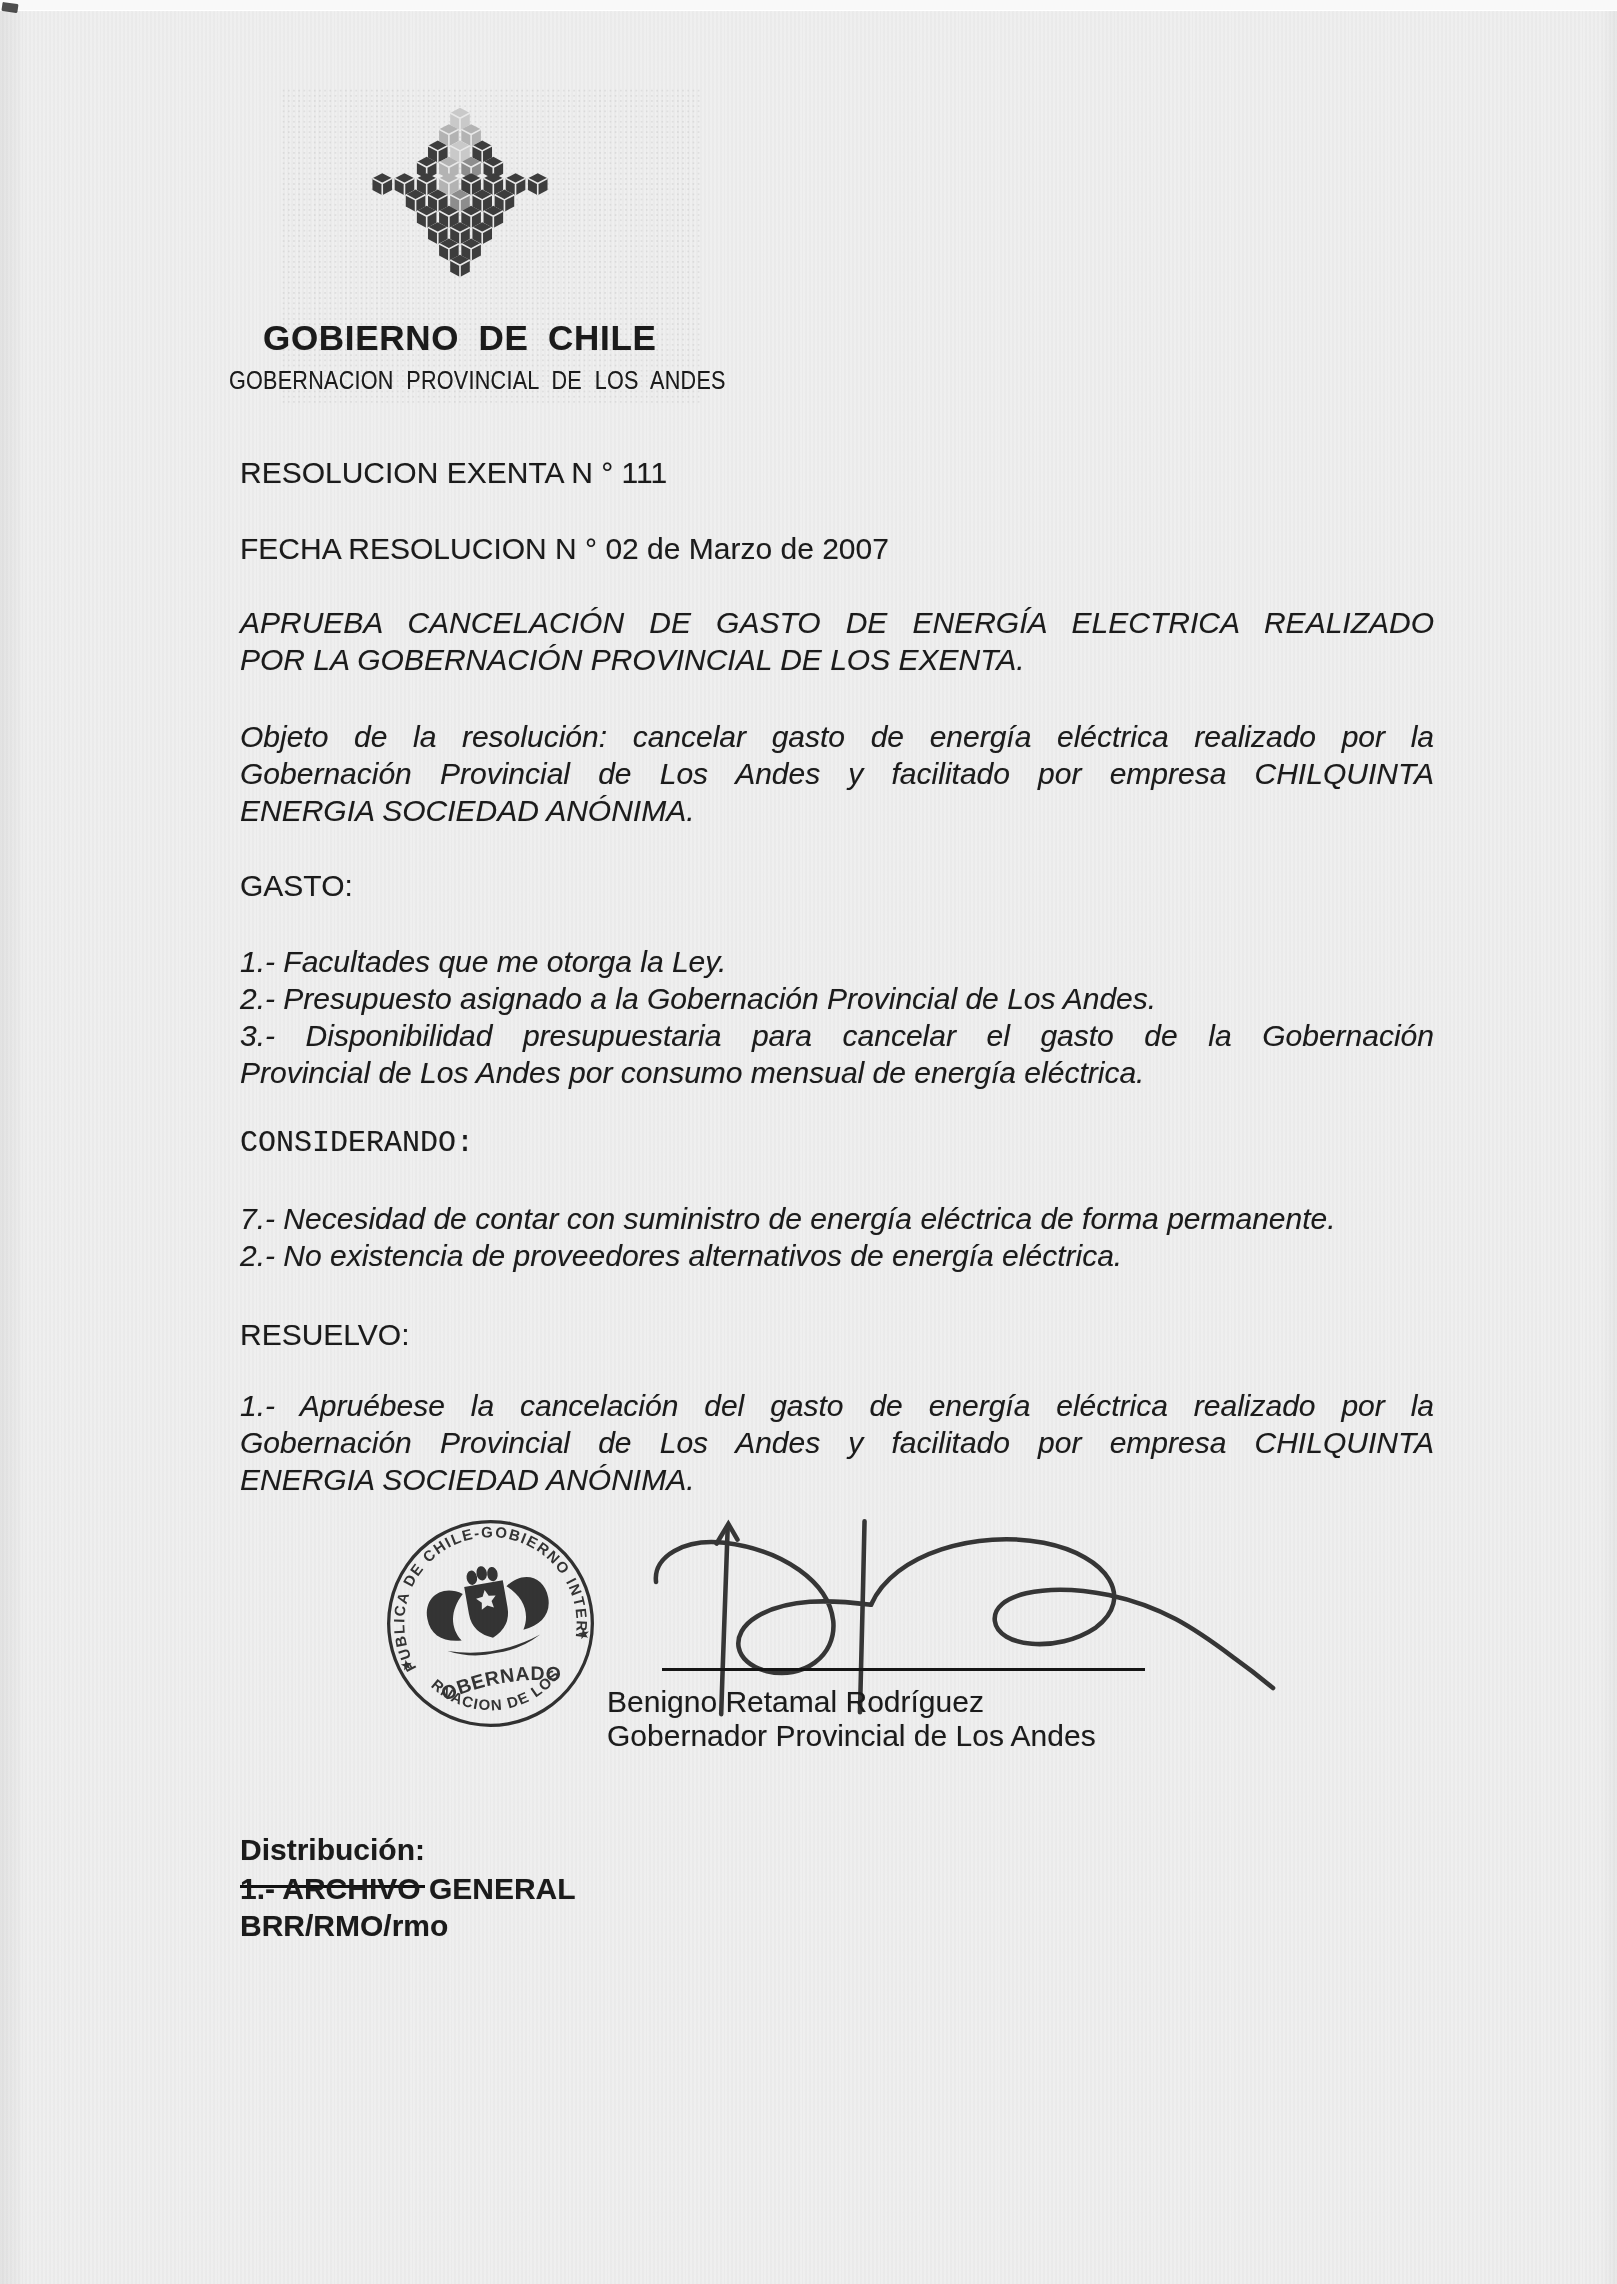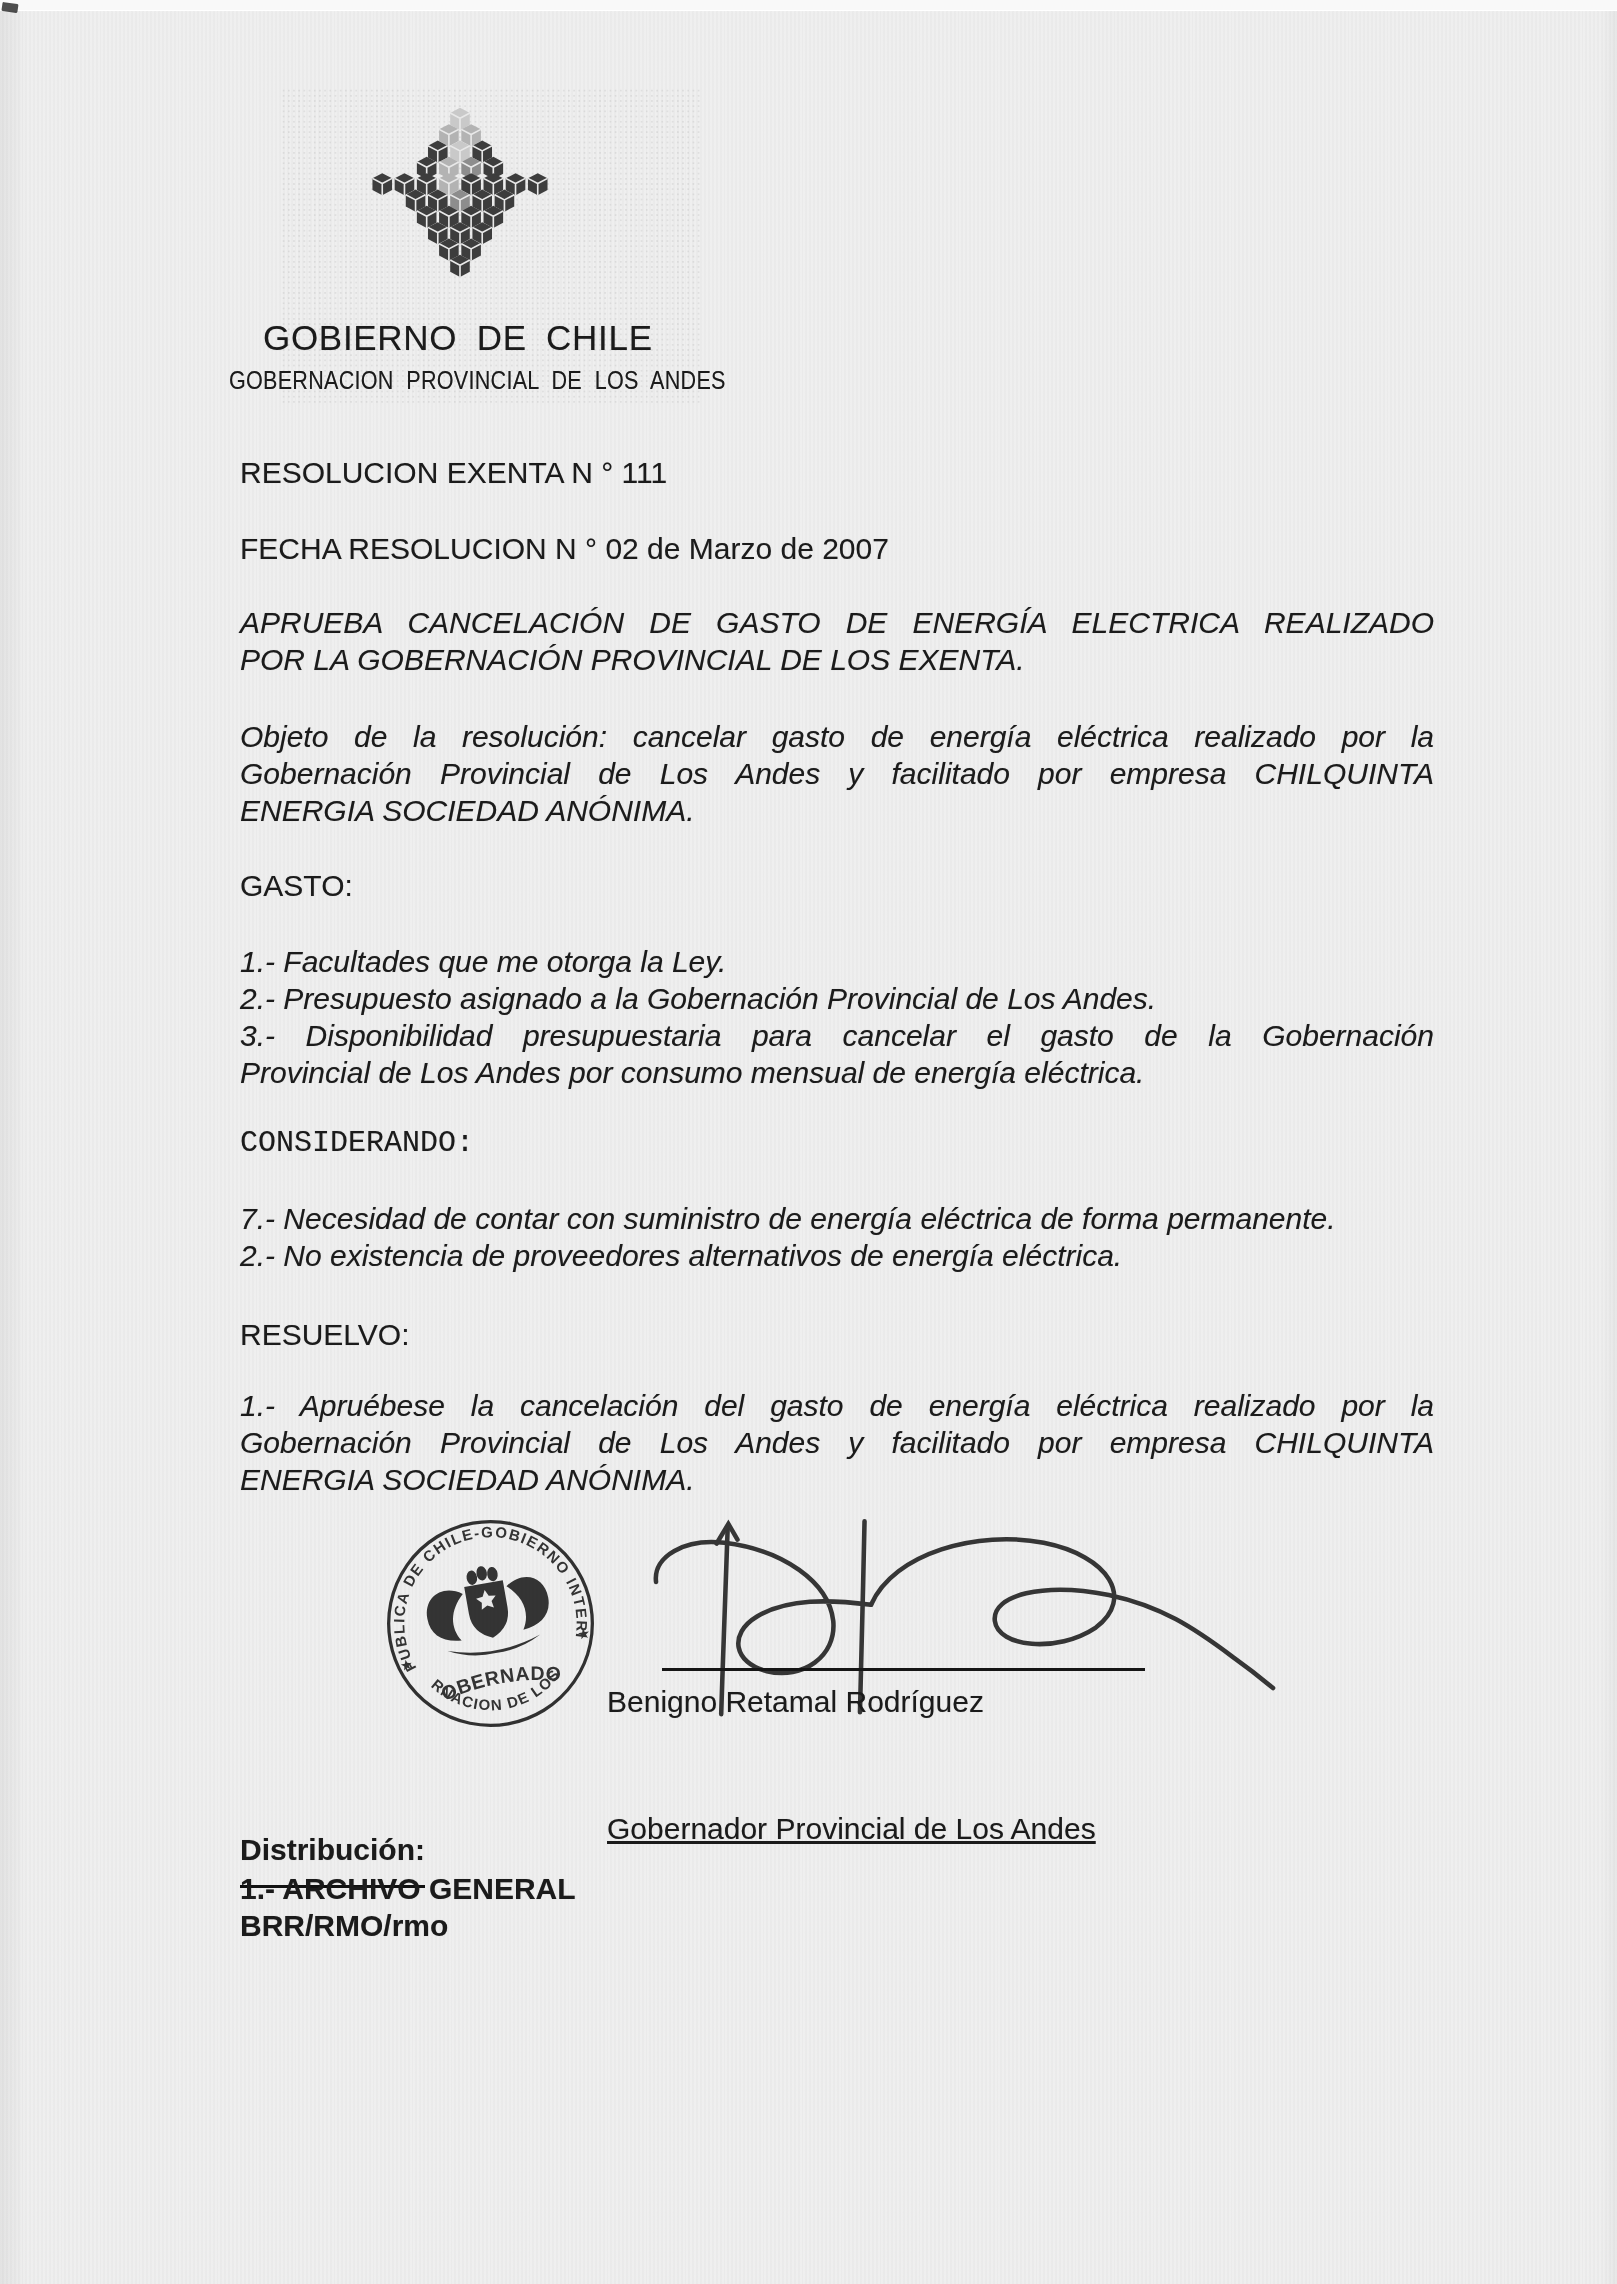--- a/index.html
+++ b/index.html
@@ -21,21 +21,21 @@
     position:absolute;left:281px;top:88px;width:421px;height:316px;
     background-image:radial-gradient(circle, rgba(125,125,125,.26) 0.8px, transparent 1.1px);
     background-size:5.2px 5.2px; opacity:.55;
   }
   .block{position:absolute;}
   .txt{ text-shadow:0 0 0.7px rgba(27,27,27,.35); }
   .body-size{font-size:30px;line-height:37px;}
   .para{width:1194px;}
   .para .line{text-align:left;white-space:normal;font-style:italic;}
   .para .line.j{text-align:justify;text-align-last:justify;}
-  .gov-title{font-size:35px;font-weight:normal;letter-spacing:0.7px;word-spacing:9px;}
+  .gov-title{font-size:35px;font-weight:bold;letter-spacing:0.7px;word-spacing:9px;}
   .gov-subtitle{font-size:26px;letter-spacing:0.3px;word-spacing:7.8px;transform:scaleX(.83);transform-origin:left center;white-space:nowrap;}
   .sig-line{border-top:3.3px solid #151515;}
   .sig-name,.sig-title{font-size:30px;line-height:35px;}
   .footer-bold{font-weight:bold;font-size:30px;line-height:37px;}
   .underlined{display:inline-block;border-bottom:3.3px solid #111;padding-bottom:17px;}
   .sealsvg{filter:blur(0.3px);opacity:.93;}
   .sigsvg{opacity:.9;}
   .lc{fill:#b3b3b3;} .mc{fill:#8d8d8d;} .dc{fill:#3d3d3d;} .lc2{fill:#c9c9c9;}
 </style>
 </head>
@@ -169,21 +169,21 @@
         <path d="M395,150 C430,70 560,35 660,55 C760,75 800,140 740,185 C680,225 590,215 585,175 C580,135 660,115 760,135 C840,152 890,185 950,230 C985,255 1000,268 1012,278"></path>
         <path d="M175,30 C172,120 168,220 165,318"></path>
         <path d="M385,22 C383,120 380,230 378,315"></path>
         <path d="M158,56 L176,26 L190,50"></path>
       </g>
     </svg>
   </div>
 
   <div class="block sig-line" style="left:662px;top:1668px;width:483px;height:0;"></div>
   <div class="block txt sig-name" style="left:607px;top:1684px;width:587px;">Benigno Retamal Rodríguez</div>
-  <div class="block txt sig-title" style="left:607px;top:1811px;width:587px;text-decoration:underline;">Gobernador Provincial de Los Andes</div>
+  <div class="block txt sig-title" style="left:607px;top:1718px;width:587px;">Gobernador Provincial de Los Andes</div>
 
   <div class="block txt footer-bold" style="left:240px;top:1831px;">
     <span class="underlined">Distribución:</span>
   </div>
   <div class="block txt footer-bold" style="left:240px;top:1870px;">1.- ARCHIVO GENERAL</div>
   <div class="block txt footer-bold" style="left:240px;top:1907px;">BRR/RMO/rmo</div>
 </div>
 
 
 </body></html>

